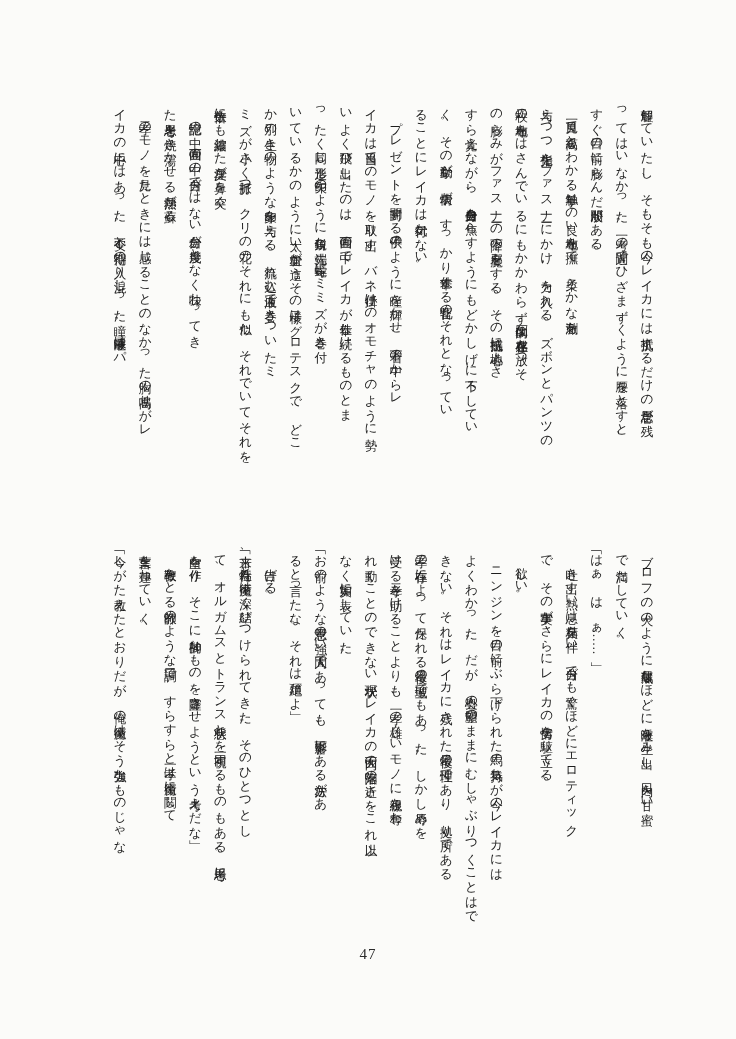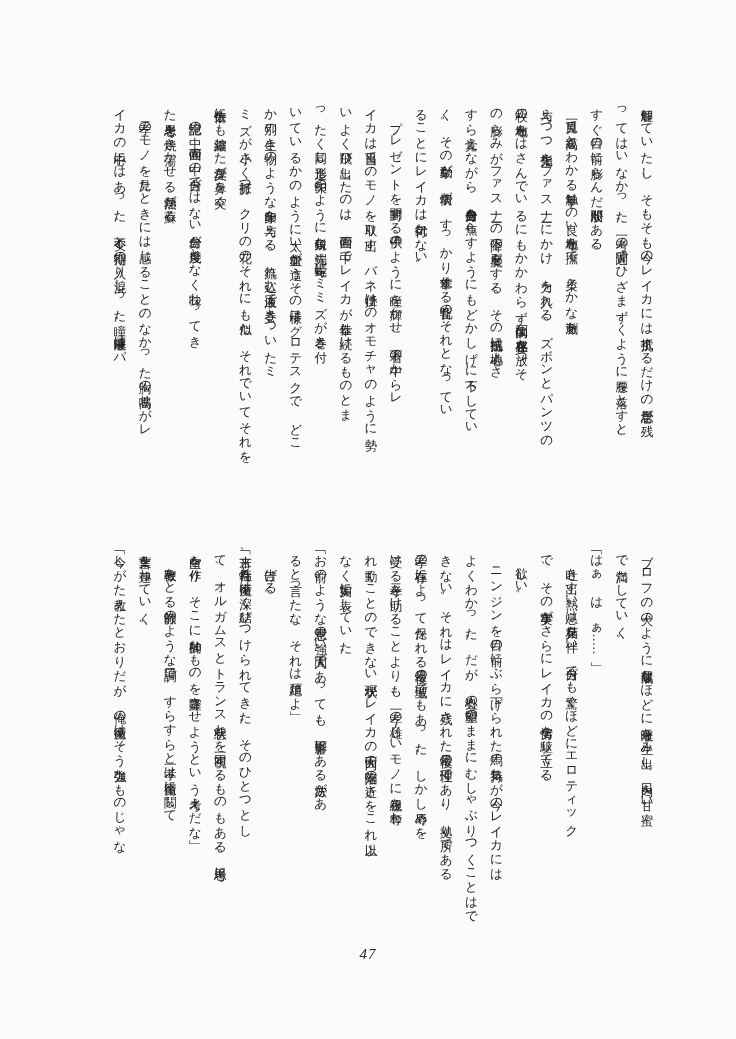--- a/index.html
+++ b/index.html
@@ -42,21 +42,20 @@
   }
   .pagenum {
     position: absolute;
     top: 946px;
     left: 0;
     width: 736px;
     text-align: center;
     font-size: 15px;
     letter-spacing: 1px;
     color: #2a2a2a;
-    font-style: italic;
   }
 </style>
 </head>
 <body>
 
 <div class="page">
   <div class="vblock vblock-top">
       <div class="vline">理解していたし、そもそも今のレイカには抵抗するだけの意思が残</div>
       <div class="vline">ってはいなかった。一考の間近でひざまずくように腰を落とすと、</div>
       <div class="vline">すぐ目の前に膨らんだ股間がある。</div>

